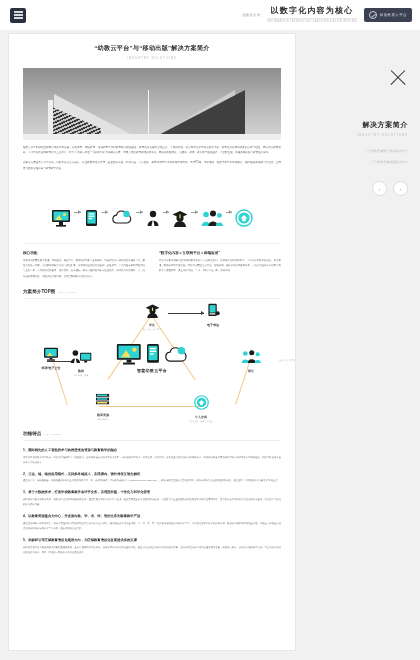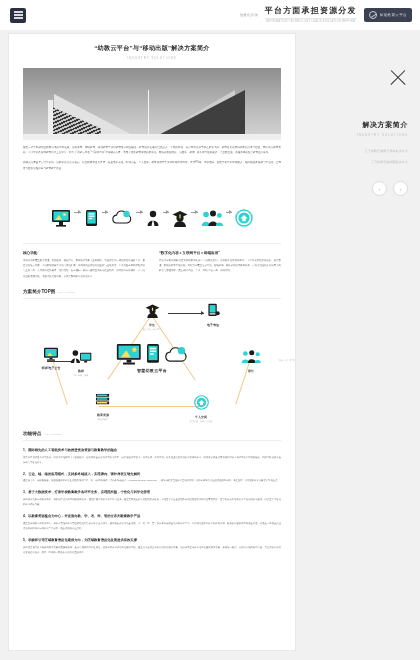--- a/index.html
+++ b/index.html
@@ -176,21 +176,21 @@
 <div class="topbar">
   <div class="hamburger">
     <i></i>
     <i></i>
     <i></i>
   </div>
 
   <div class="brand-wrap">
     <div class="brand-small">信息化引领</div>
     <div class="brand-main">
-      <div class="brand-cn">平台方面承担资源分发</div>
+      <div class="brand-cn">以数字化内容为核心</div>
       <div class="brand-en">INFORMATION TECHNOLOGY LEADS EDUCATION REFORM</div>
     </div>
     <div class="login-btn">
       <span class="login-ico"></span>
       <span class="login-txt">智能教育云平台</span>
     </div>
   </div>
 </div>
 
 <div class="stage">

